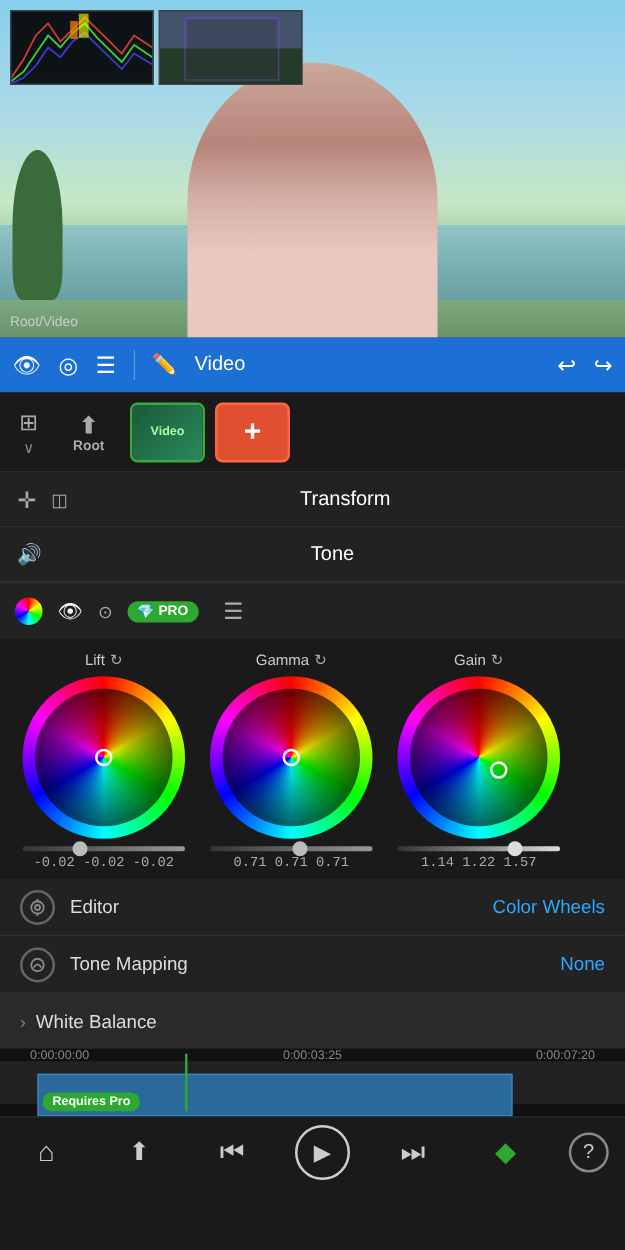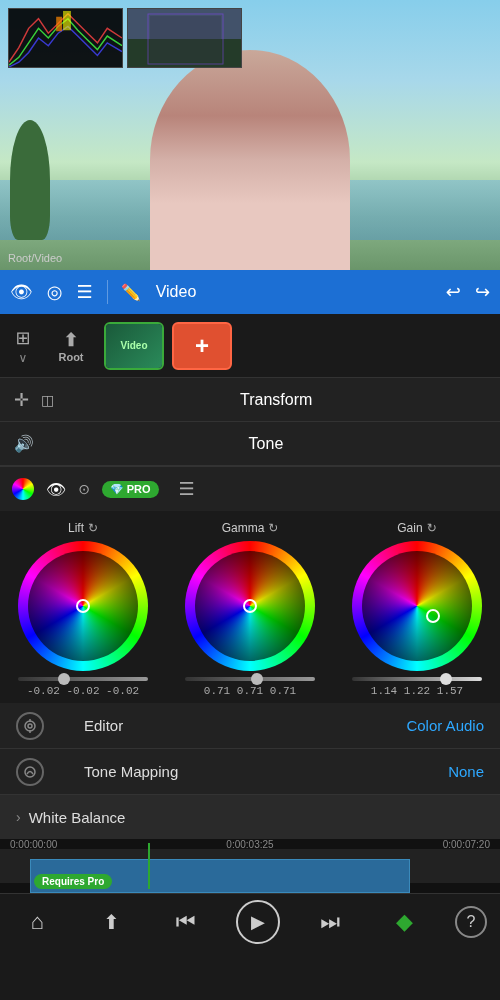--- a/index.html
+++ b/index.html
@@ -210,21 +210,21 @@
       color: #fff;
       font-weight: bold;
       display: flex;
       align-items: center;
       gap: 3px;
     }
 
     
     .color-wheels-row {
       display: flex;
-      justify-content: space-between;
+      justify-content: flex-start;
       padding: 10px 8px 6px;
       background: #1a1a1a;
     }
     .wheel-container {
       display: flex;
       flex-direction: column;
       align-items: center;
       width: 150px;
     }
     .wheel-label {
@@ -337,21 +337,20 @@
       align-items: center;
       justify-content: center;
       font-size: 14px;
       color: #888;
       margin-right: 12px;
     }
     .settings-row-label {
       font-size: 15px;
       color: #ddd;
       flex: 1;
-      margin-left: 28px;
     }
     .settings-row-value {
       font-size: 15px;
       color: #2ea8ff;
     }
 
     
     .white-balance-row {
       height: 44px;
       background: #2a2a2a;
@@ -405,21 +404,21 @@
       background: #2ea830;
       z-index: 10;
     }
     .timeline-timestamps {
       position: absolute;
       top: 0;
       left: 0;
       right: 0;
       display: flex;
       justify-content: space-between;
-      padding: 0 10px;
+      padding: 0 24px;
       font-size: 10px;
       color: #888;
       pointer-events: none;
       z-index: 5;
     }
     .requires-pro-badge {
       position: absolute;
       bottom: 4px;
       left: 34px;
       background: #2ea830;
@@ -632,21 +631,21 @@
 <div class="settings-row">
   <div class="settings-row-icon">
     <svg width="14" height="14" viewBox="0 0 14 14" fill="none">
       <circle cx="7" cy="7" r="5" stroke="#888" stroke-width="1.5"></circle>
       <circle cx="7" cy="7" r="2" stroke="#888" stroke-width="1.5"></circle>
       <line x1="7" y1="0" x2="7" y2="3" stroke="#888" stroke-width="1.5"></line>
       <line x1="7" y1="11" x2="7" y2="14" stroke="#888" stroke-width="1.5"></line>
     </svg>
   </div>
   <span class="settings-row-label">Editor</span>
-  <span class="settings-row-value">Color Audio</span>
+  <span class="settings-row-value">Color Wheels</span>
 </div>
 
 <div class="settings-row">
   <div class="settings-row-icon">
     <svg width="14" height="14" viewBox="0 0 14 14" fill="none">
       <circle cx="7" cy="7" r="5" stroke="#888" stroke-width="1.5"></circle>
       <path d="M4 9 Q7 4 10 9" stroke="#888" stroke-width="1.5" fill="none"></path>
     </svg>
   </div>
   <span class="settings-row-label">Tone Mapping</span>

